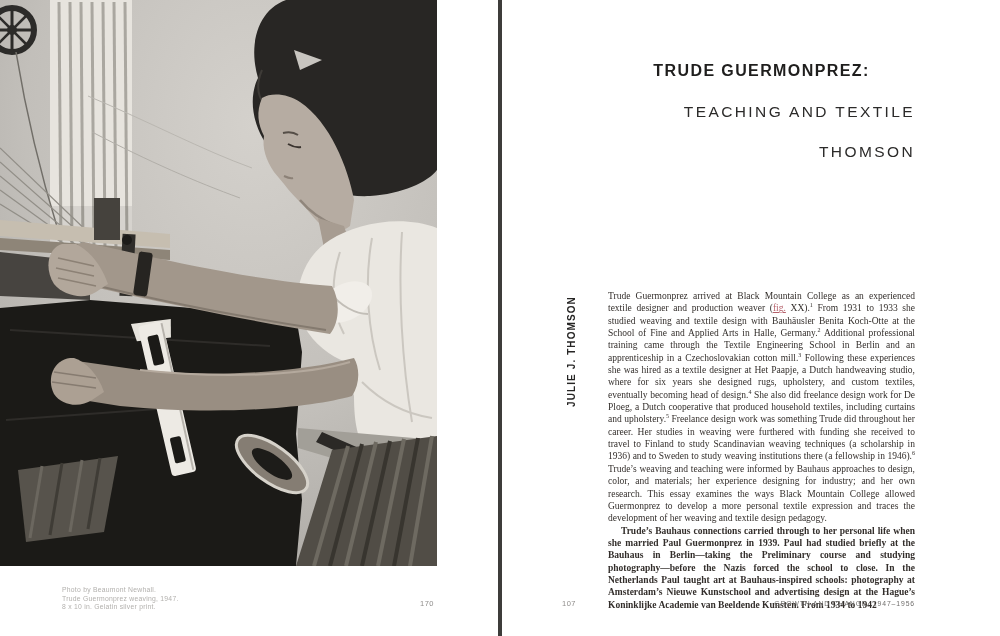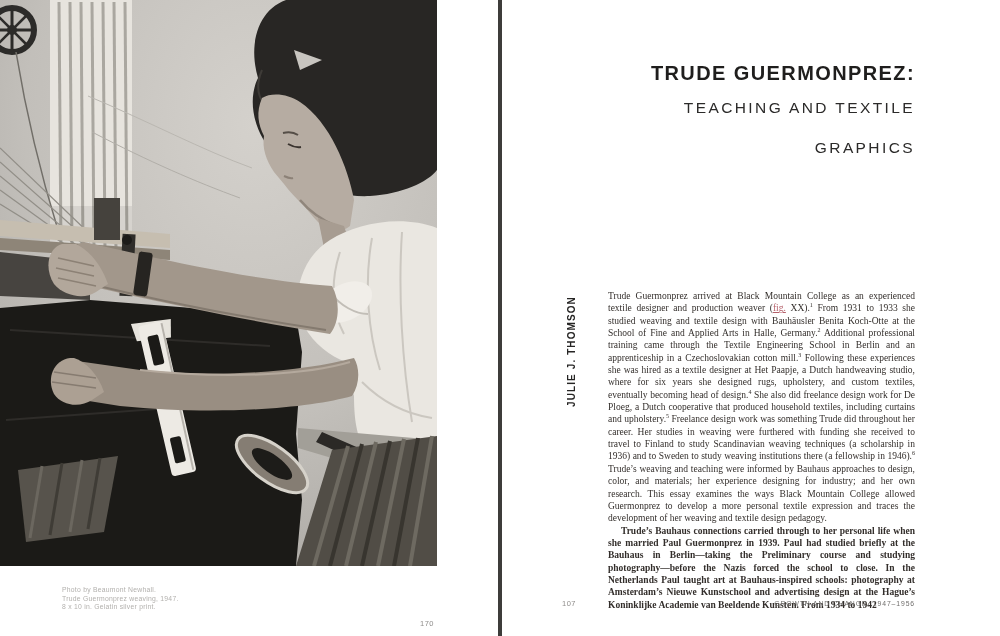--- a/index.html
+++ b/index.html
@@ -8,31 +8,31 @@
   .spread { position:relative; width:1000px; height:636px; background:#ffffff; }
 
   
   .photo-wrap { position:absolute; left:0; top:0; width:437px; height:566px; }
   .photo-wrap svg { display:block; width:437px; height:566px; }
 
   .caption { position:absolute; left:62px; top:586px; font-size:6.8px; line-height:8.6px;
              color:#b2b0ad; letter-spacing:.25px; }
 
   .pagenum { position:absolute; top:599px; font-size:7.5px; color:#8f8d8b; letter-spacing:.5px; }
-  .pagenum-left  { left:420px;margin-top:20px; }
+  .pagenum-left  { left:420px; }
   .pagenum-right { left:562px; }
 
   
   .gutter { position:absolute; left:498px; top:0; width:4px; height:636px; background:#3d3c3a; }
 
   
   .title-block { position:absolute; left:608px; top:62px; width:307px; color:#1f1e1d; }
-  .title-l1 { font-size:20px; font-weight:bold; letter-spacing:1.4px; text-align:right; }
+  .title-l1 { font-size:16px; font-weight:bold; letter-spacing:1.4px; text-align:center; }
   .title-l2 { font-size:15.5px; font-weight:normal; letter-spacing:2.4px; text-align:right;
-              margin-top:14px; color:#2b2a29; }
+              margin-top:23px; color:#2b2a29; }
   .title-l3 { font-size:15.5px; font-weight:normal; letter-spacing:2.4px; text-align:right;
               margin-top:22px; color:#2b2a29; }
 
   .author-vertical { position:absolute; left:566px; top:407px; width:114px; height:13px;
                      transform:rotate(-90deg); transform-origin:0 0;
                      font-size:10px; font-weight:bold; letter-spacing:1.1px; color:#262524;
                      white-space:nowrap; }
 
   .body-text { position:absolute; left:608px; top:290px; width:307px;
                font-family:"Liberation Serif", serif; font-size:9.5px; line-height:12.35px;
@@ -205,21 +205,21 @@
 
   <div class="pagenum pagenum-left">170</div>
 
   <div class="gutter"></div>
 
   <div class="pagenum pagenum-right">107</div>
 
   <div class="title-block">
     <div class="title-l1">TRUDE GUERMONPREZ:</div>
     <div class="title-l2">TEACHING AND TEXTILE</div>
-    <div class="title-l3">GRAPHICS</div>
+    <div class="title-l3">THOMSON</div>
   </div>
 
   <div class="author-vertical">JULIE J. THOMSON</div>
 
   <div class="body-text">
     <p><span>Trude Guermonprez arrived at Black Mountain College as an experienced textile designer and production weaver (</span><span class="seg-accent">fig.</span><span> XX).</span><sup>1</sup><span> From 1931 to 1933 she studied weaving and textile design with Bauhäusler Benita Koch-Otte at the School of Fine and Applied Arts in Halle, Germany.</span><sup>2</sup><span> Additional professional training came through the Textile Engineering School in Berlin and an apprenticeship in a Czechoslovakian cotton mill.</span><sup>3</sup><span> Following these experiences she was hired as a textile designer at Het Paapje, a Dutch handweaving studio, where for six years she designed rugs, upholstery, and custom textiles, eventually becoming head of design.</span><sup>4</sup><span> She also did freelance design work for De Ploeg, a Dutch cooperative that produced household textiles, including curtains and upholstery.</span><sup>5</sup><span> Freelance design work was something Trude did throughout her career. Her studies in weaving were furthered with funding she received to travel to Finland to study Scandinavian weaving techniques (a scholarship in 1936) and to Sweden to study weaving institutions there (a fellowship in 1946).</span><sup>6</sup><span> Trude’s weaving and teaching were informed by Bauhaus approaches to design, color, and materials; her experience designing for industry; and her own research. This essay examines the ways Black Mountain College allowed Guermonprez to develop a more personal textile expression and traces the development of her weaving and textile design pedagogy.</span></p>
     <p>Trude’s Bauhaus connections carried through to her personal life when she married Paul Guermonprez in 1939. Paul had studied briefly at the Bauhaus in Berlin—taking the Preliminary course and studying photography—before the Nazis forced the school to close. In the Netherlands Paul taught art at Bauhaus-inspired schools: photography at Amsterdam’s Nieuwe Kunstschool and advertising design at the Hague’s Koninklijke Academie van Beeldende Kunsten. From 1934 to 1942</p>
   </div>
 
   <div class="footer-running">GROWTH AND CHANGE, 1947–1956</div>

